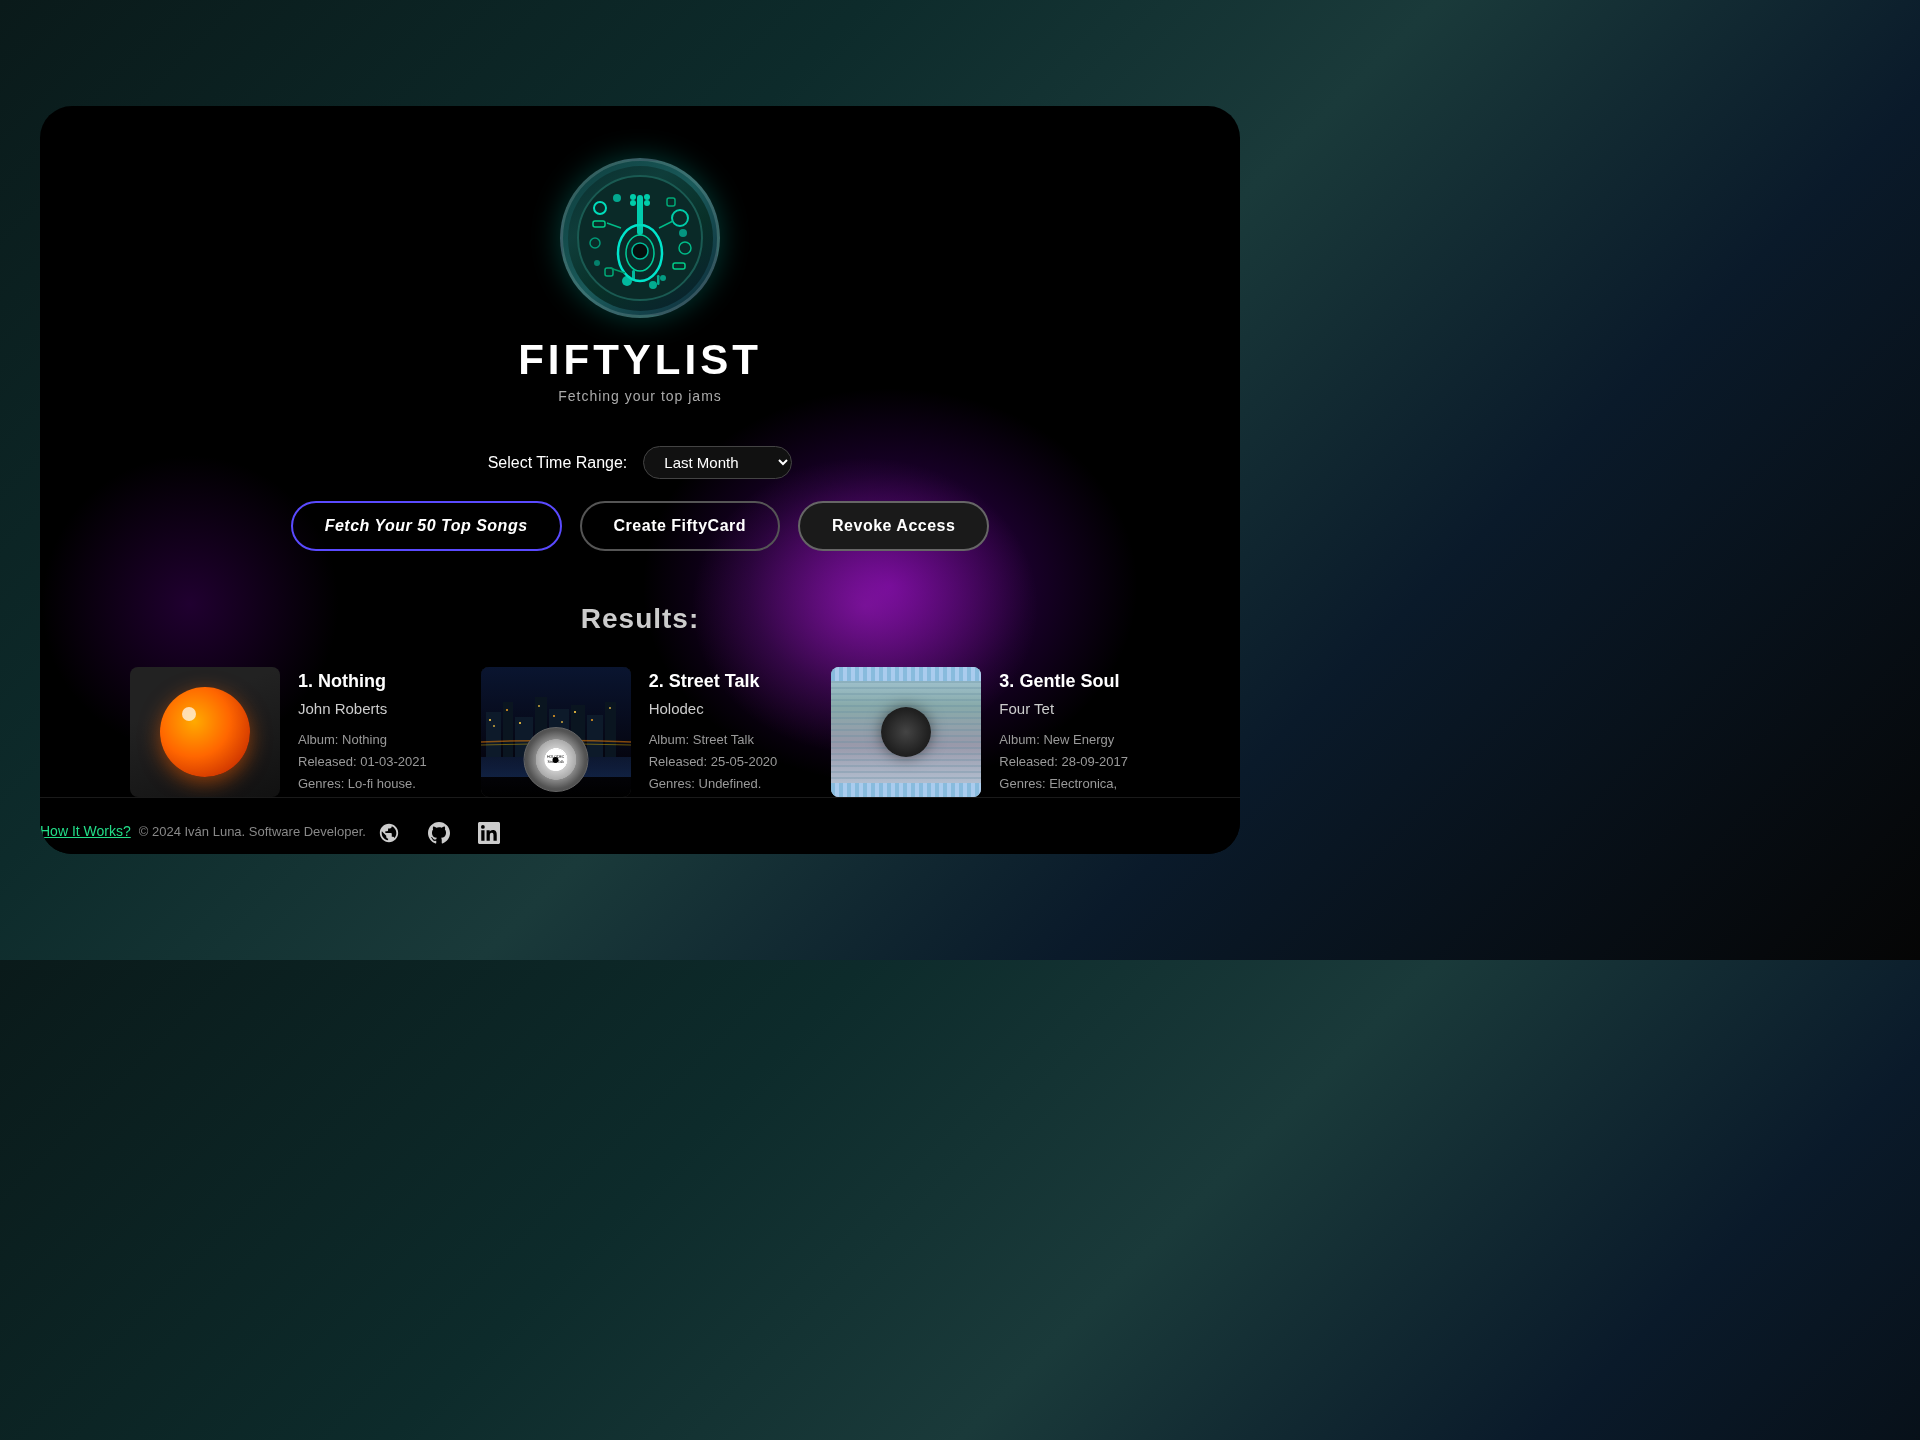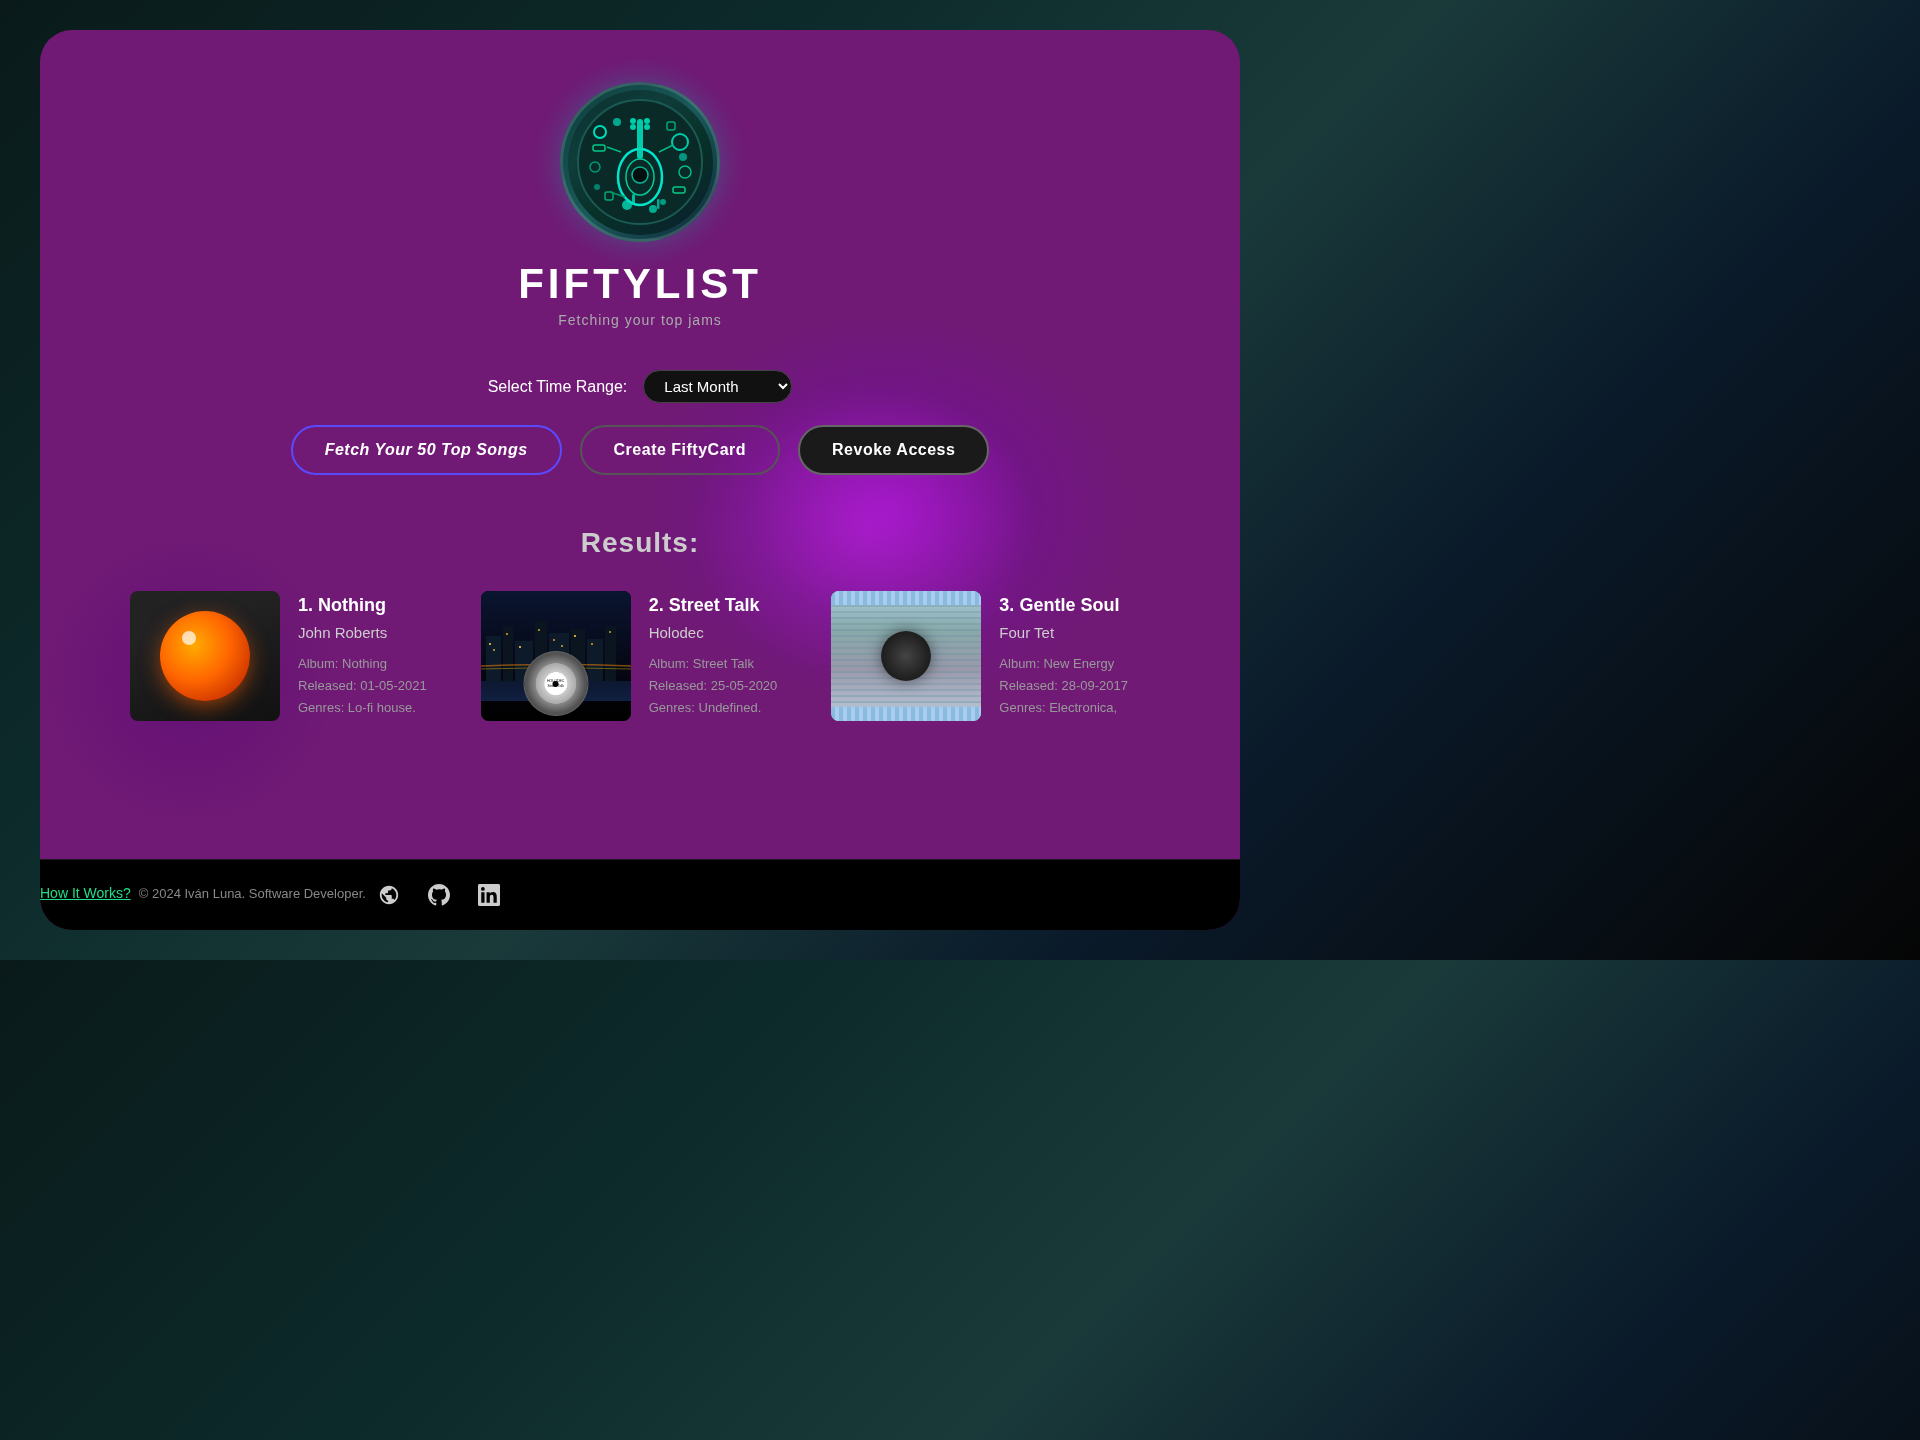--- a/index.html
+++ b/index.html
@@ -10,22 +10,22 @@
       background: linear-gradient(135deg, #0a1a1a 0%, #0d2b2b 30%, #1a3a3a 50%, #0a1a2a 70%, #050505 100%);
       display: flex;
       align-items: center;
       justify-content: center;
       font-family: -apple-system, BlinkMacSystemFont, 'Segoe UI', sans-serif;
       overflow: hidden;
     }
 
     .outer-container {
       width: 1200px;
-      height: 900px;
-      background: #701a75;
+      height: 748px;
+      background: #000000;
       border-radius: 32px;
       position: relative;
       overflow: hidden;
       display: flex;
       flex-direction: column;
     }
 
     
     .glow-purple {
       position: absolute;
@@ -459,21 +459,21 @@
 
       <div class="song-card">
         <div class="song-artwork artwork-1">
           <div class="orange-ball"></div>
         </div>
         <div class="song-info">
           <div class="song-rank-title"><span>1.</span> <span>Nothing</span></div>
           <div class="song-artist">John Roberts</div>
           <div class="song-meta">
             <div>Album: Nothing</div>
-            <div>Released: 01-05-2021</div>
+            <div>Released: 01-03-2021</div>
             <div>Genres: Lo-fi house.</div>
           </div>
         </div>
       </div>
 
       <div class="song-card">
         <div class="song-artwork">
           <div class="artwork-holodec">
             <div class="holodec-city"></div>
 

